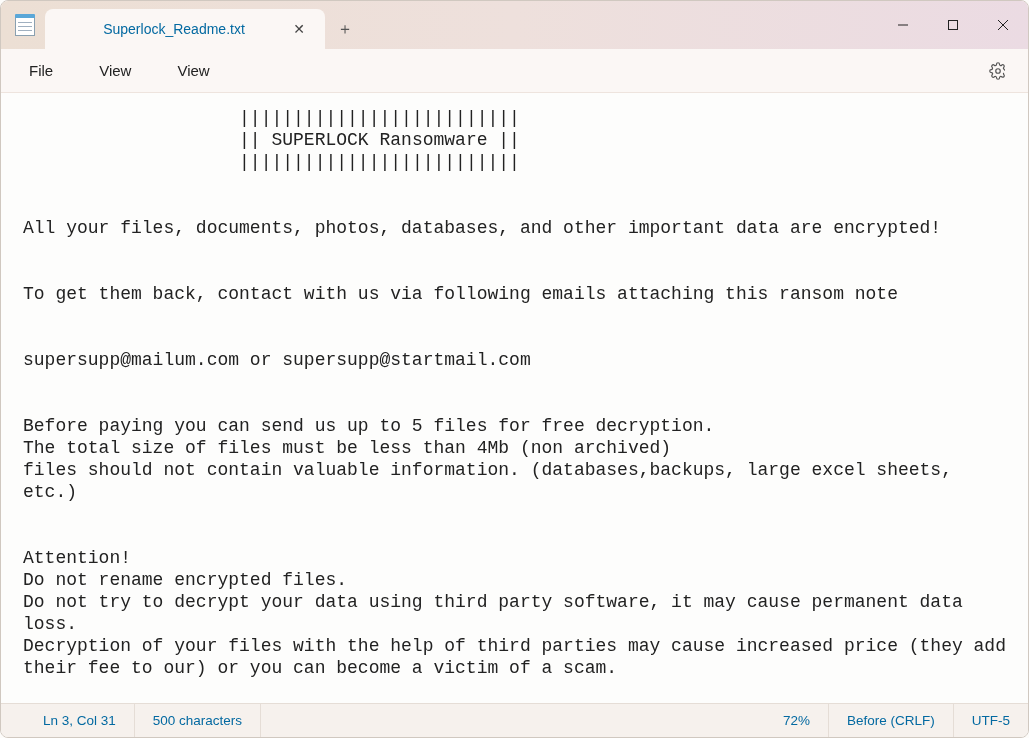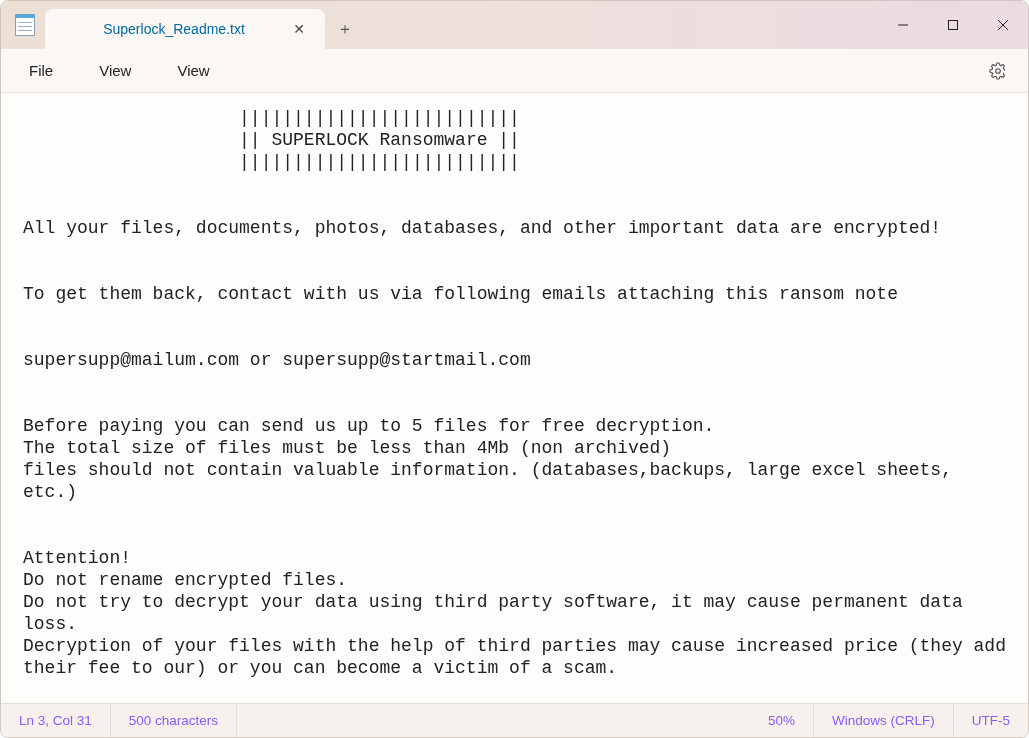--- a/index.html
+++ b/index.html
@@ -157,21 +157,22 @@
       overflow: hidden;
       position: relative;
     }
     .statusbar {
       height: 34px;
       background: #f6f1ed;
       border-top: 1px solid #e5ddd6;
       display: flex;
       align-items: center;
       font-size: 13.5px;
-      color: #8b5cf6;
+      color: #0369a1;
+      padding-left: 24px;
     }
     .status-cell {
       padding: 0 18px;
       height: 100%;
       display: flex;
       align-items: center;
       border-right: 1px solid #e5ddd6;
     }
     .status-cell.noborder {
       border-right: none;
@@ -260,18 +261,18 @@
 Do not rename encrypted files.
 Do not try to decrypt your data using third party software, it may cause permanent data loss.
 Decryption of your files with the help of third parties may cause increased price (they add their fee to our) or you can become a victim of a scam.
 
 -------</div>
 
   <div class="statusbar">
     <div class="status-cell">Ln 3, Col 31</div>
     <div class="status-cell">500 characters</div>
     <div class="status-spacer"></div>
-    <div class="status-cell">50%</div>
-    <div class="status-cell">Windows (CRLF)</div>
+    <div class="status-cell">72%</div>
+    <div class="status-cell">Before (CRLF)</div>
     <div class="status-cell noborder">UTF-5</div>
   </div>
 
 </div>
 
 </body></html>

